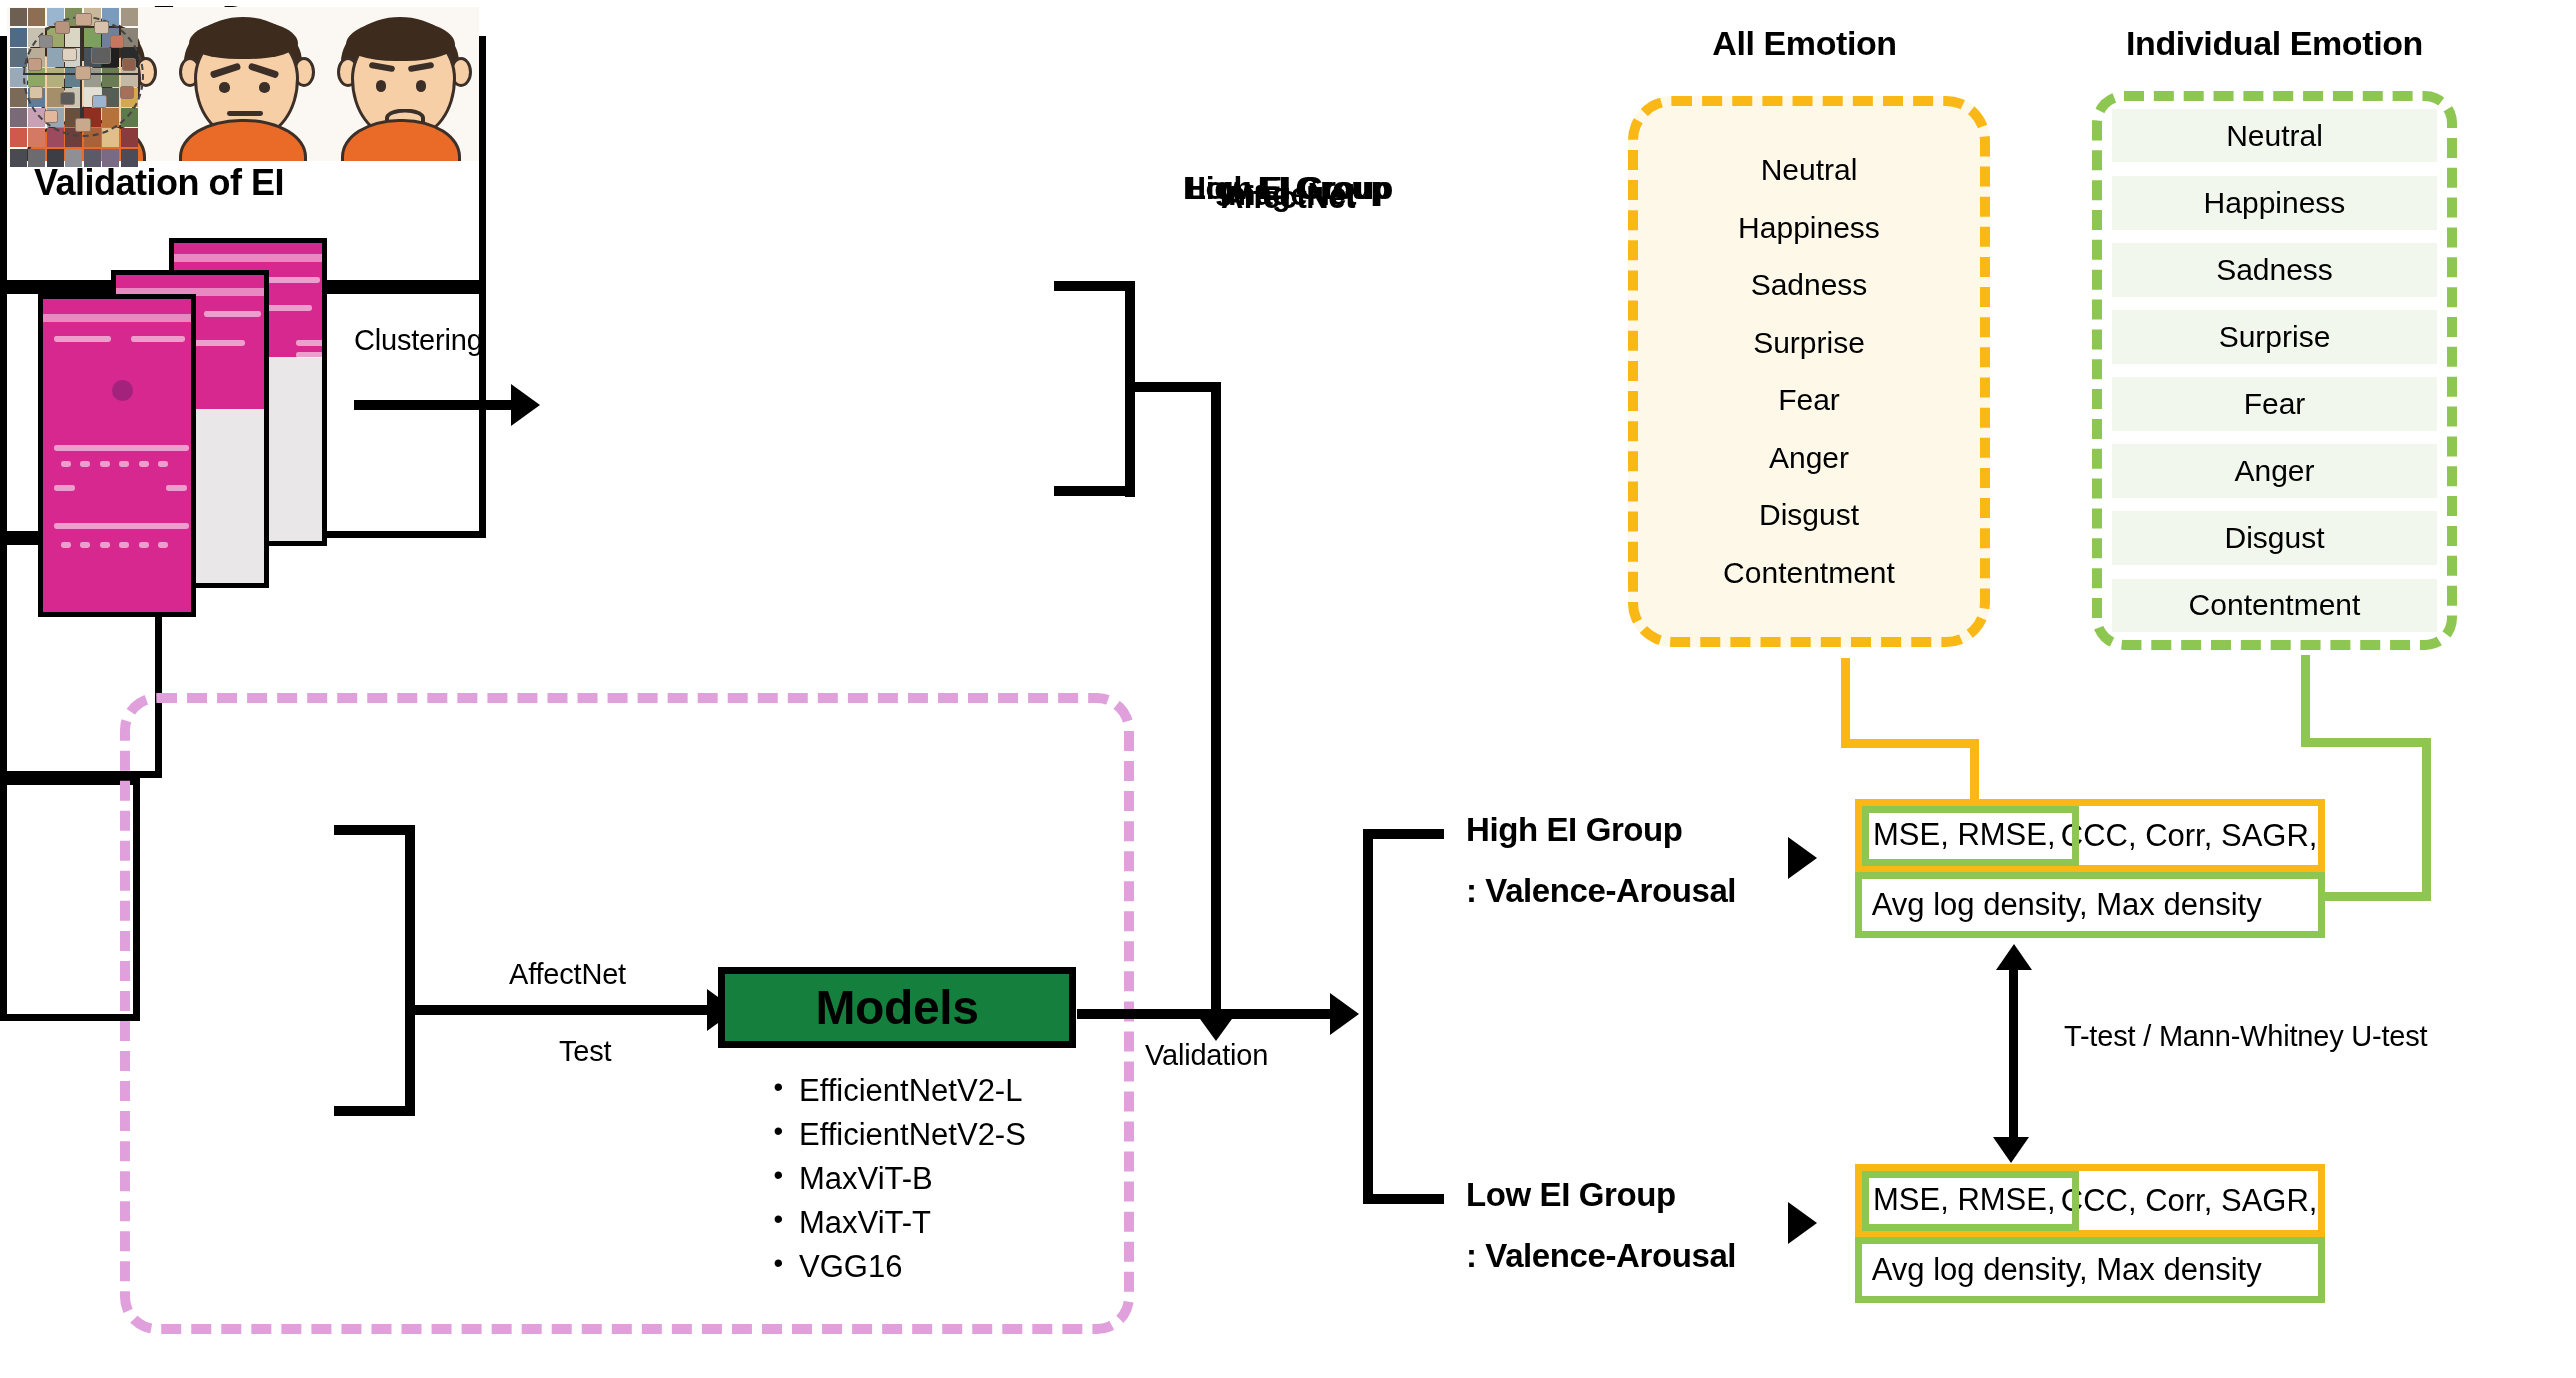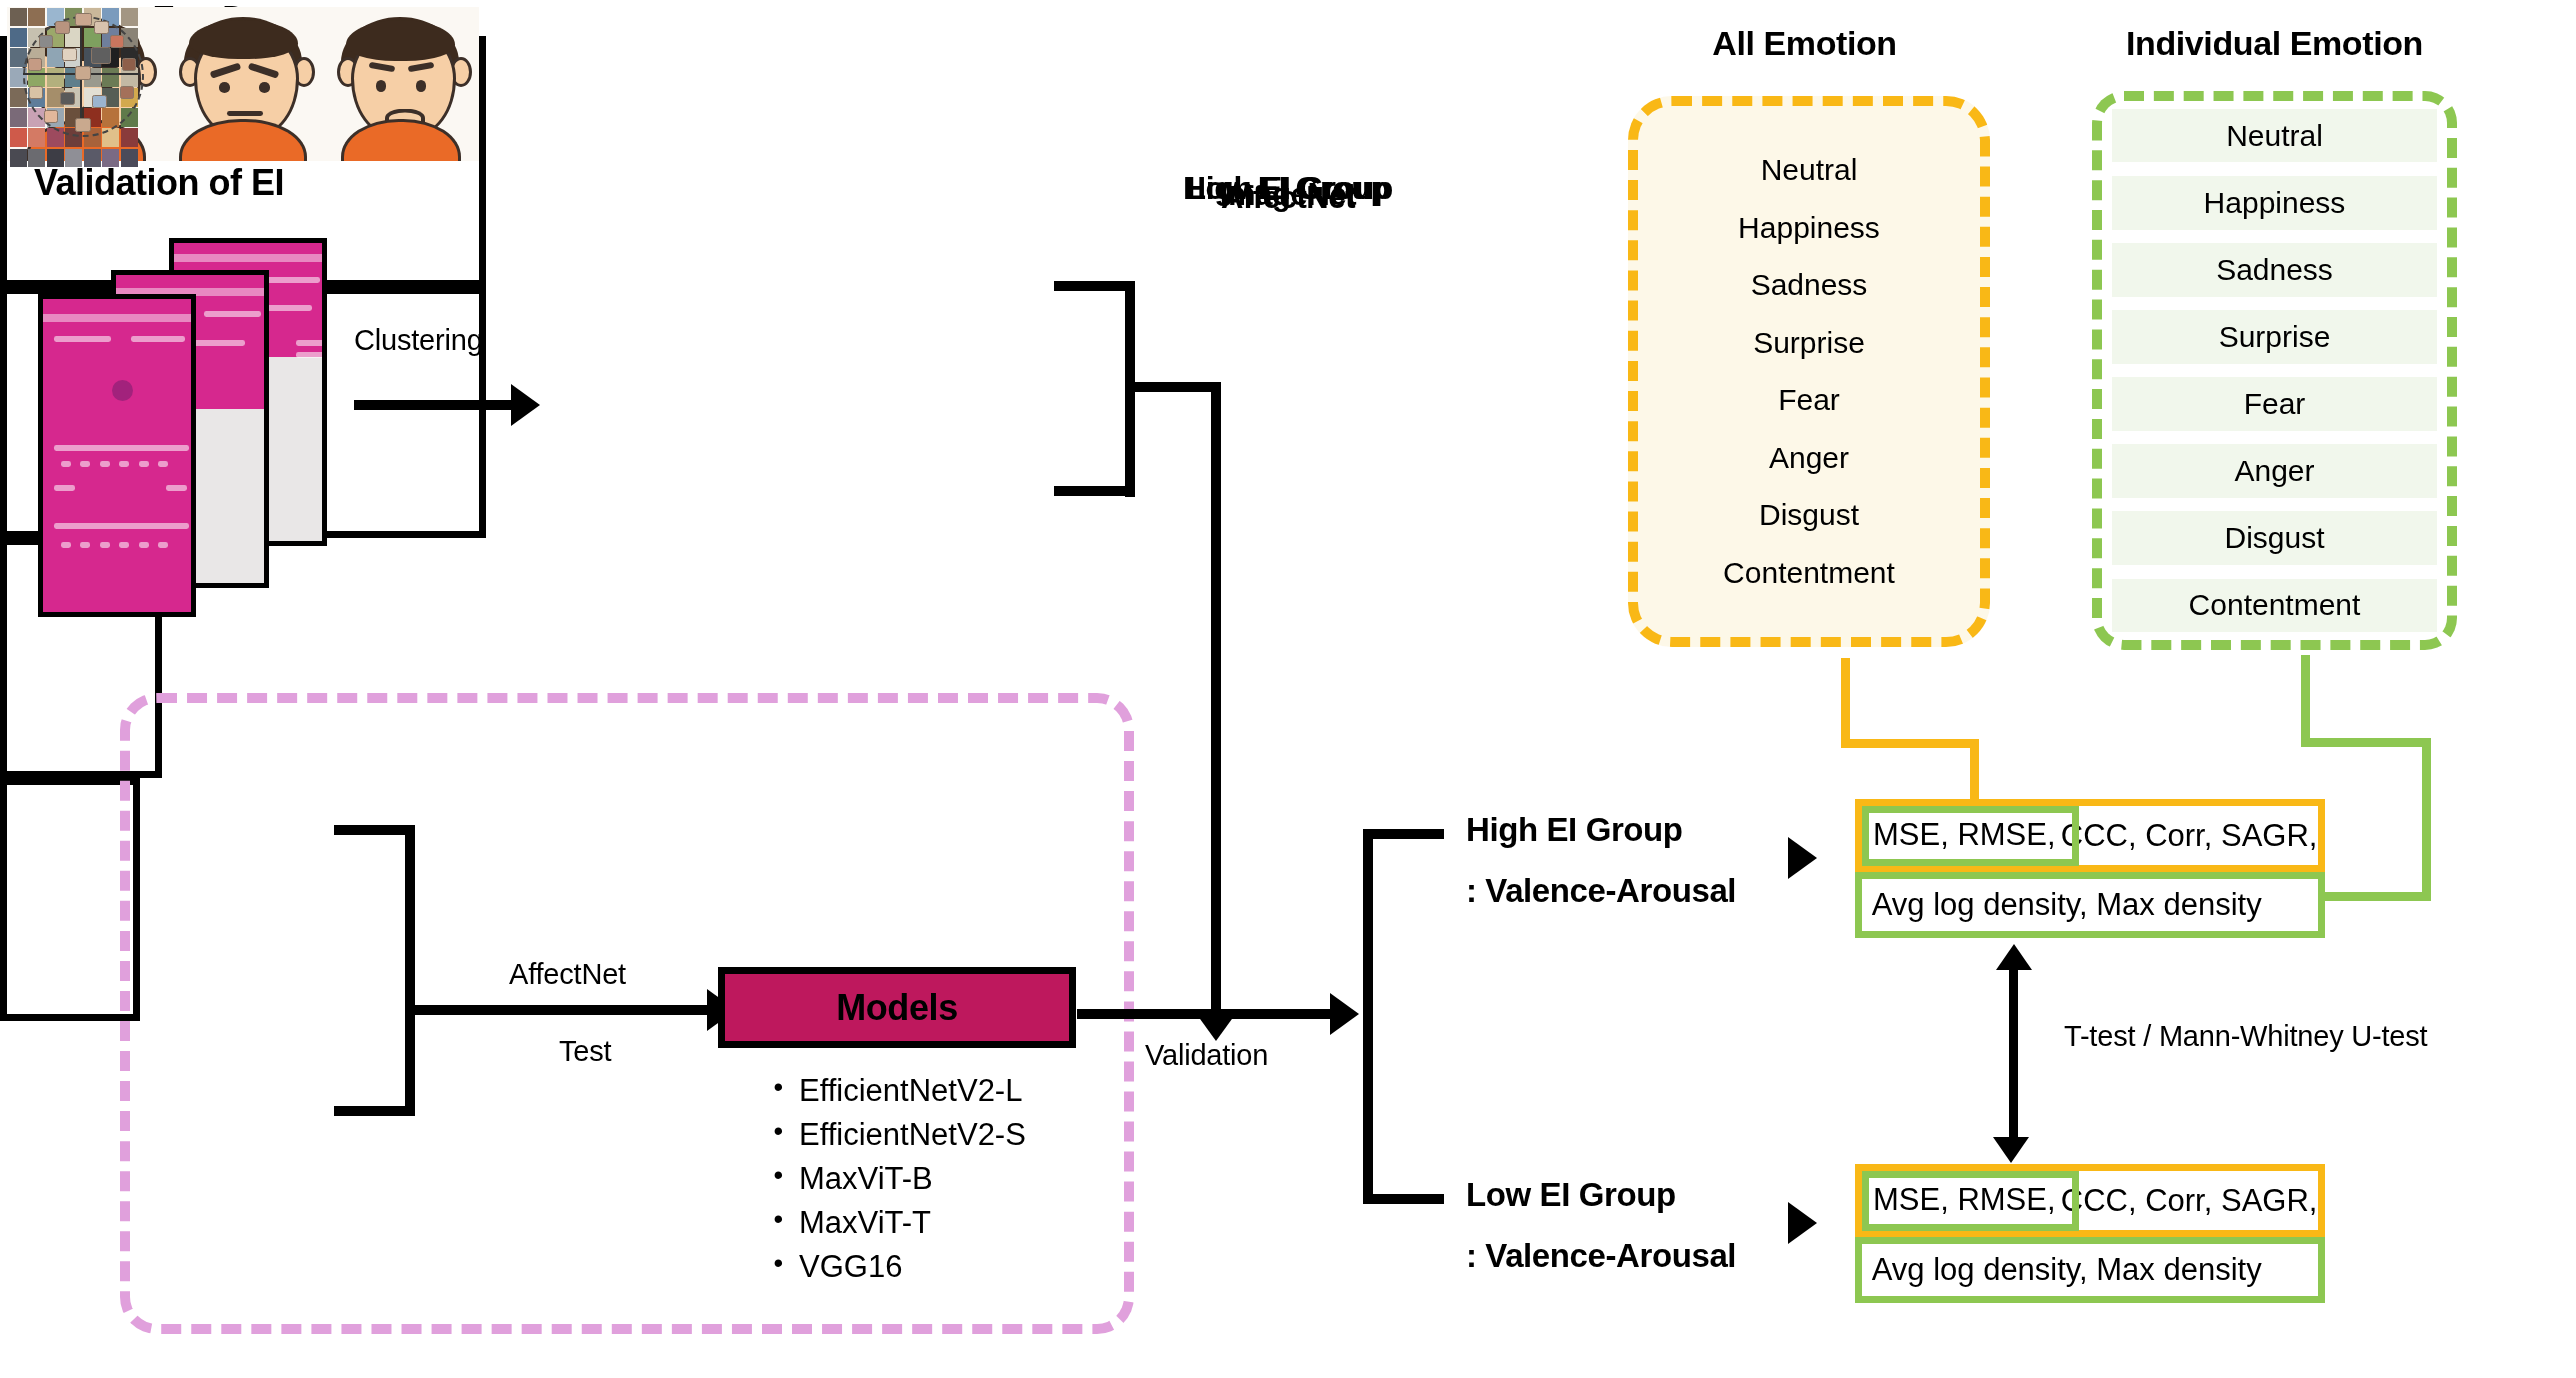--- a/index.html
+++ b/index.html
@@ -50,23 +50,23 @@
   
   .mosaic{position:absolute;display:grid;gap:1.6px;}
   .mosaic div{width:100%;height:100%;}
 
   
   .circ{position:absolute;border:2.4px dashed #444;border-radius:50%;}
   .axis{position:absolute;background:#333;}
   .pt{position:absolute;border-radius:2.4px;background:#caa78f;border:0.8px solid #8a7666;}
 
   
-  .models{position:absolute;background:#be185d;border:7.3px solid #000;box-sizing:border-box;
+  .models{position:absolute;background:#15803d;border:7.3px solid #000;box-sizing:border-box;
           display:flex;align-items:center;justify-content:center;
-          font-weight:bold;font-size:36px;letter-spacing:-0.4px;}
+          font-weight:bold;font-size:48px;letter-spacing:-0.4px;}
   .mlist{position:absolute;font-size:31px;line-height:1.42;list-style:none;padding:0;margin:0;}
   .mlist li{position:relative;padding-left:32px;}
   .mlist li:before{content:"\2022";position:absolute;left:6.5px;top:-1.6px;font-size:27.6px;}
 
   
   .emo-head{position:absolute;font-weight:bold;font-size:34px;text-align:center;letter-spacing:-0.4px;}
   .emo-all{position:absolute;border:10.5px dashed #f9b816;border-radius:44px;
            background:#fdf8e8;box-sizing:border-box;
            display:flex;flex-direction:column;justify-content:center;align-items:center;}
   .emo-all span{font-size:30px;line-height:1;padding:13.8px 0;}

